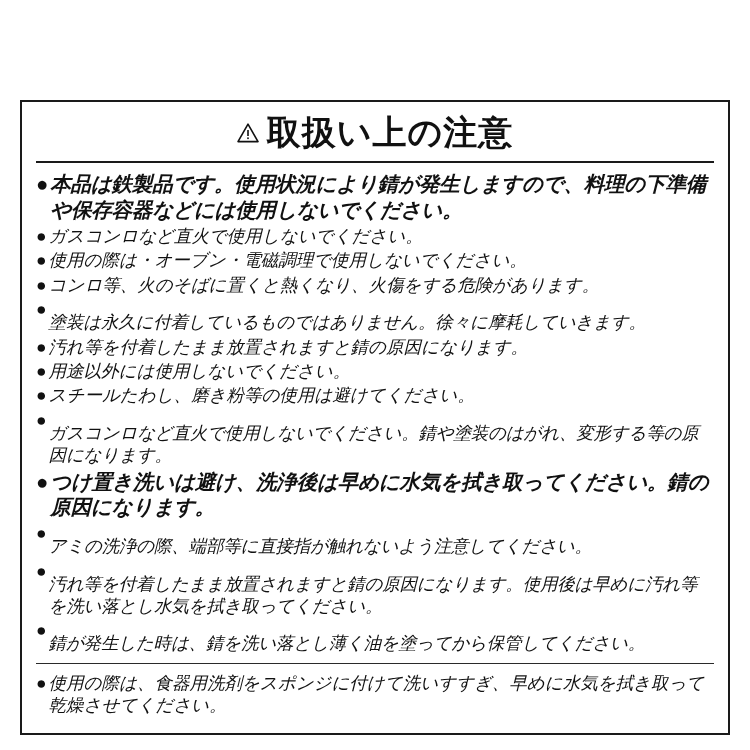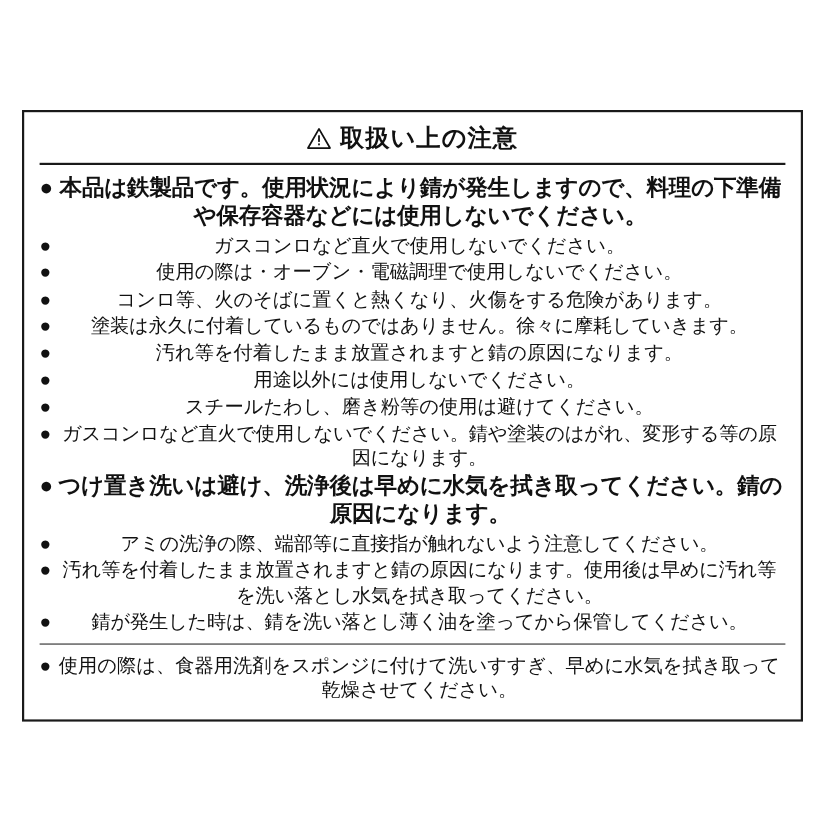--- a/index.html
+++ b/index.html
@@ -39,21 +39,21 @@
   }
   .warn-icon {
     display: inline-block;
     width: 22px;
     height: 20px;
     position: relative;
     flex: none;
   }
   .warn-icon svg { display: block; }
   .notice-title {
-    font-size: 22px;
+    font-size: 34px;
     font-weight: bold;
     letter-spacing: 1px;
     color: #111111;
     line-height: 1.1;
     white-space: nowrap;
   }
   .rule {
     height: 2px;
     background: #1a1a1a;
     margin: 4px 0 8px 0;
@@ -76,32 +76,33 @@
   }
   .dot {
     flex: none;
     display: inline-block;
     margin-right: 2px;
     line-height: 1.28;
   }
   .txt {
     flex: 1 1 auto;
     line-height: 1.28;
-    text-align: center;
+    text-align: left;
+    font-style: italic;
   }
   
   li.sz-normal .txt, li.sz-normal .dot { font-size: 17.5px; }
   li.sz-big .txt, li.sz-big .dot {
     font-size: 20.5px;
     font-weight: bold;
     letter-spacing: -0.2px;
     line-height: 1.26;
   }
   li.sz-big { margin-bottom: 4px; }
-  li.sz-normal.tight .txt { letter-spacing: -0.2px; }
+  li.sz-normal.tight .txt { letter-spacing: -0.2px; margin-top: 13px; }
   .footer-block {
     padding-top: 2px;
   }
   .footer-block li .txt, .footer-block li .dot { font-size: 17.5px; }
 </style>
 </head>
 <body>
 
 <div class="page">
 

